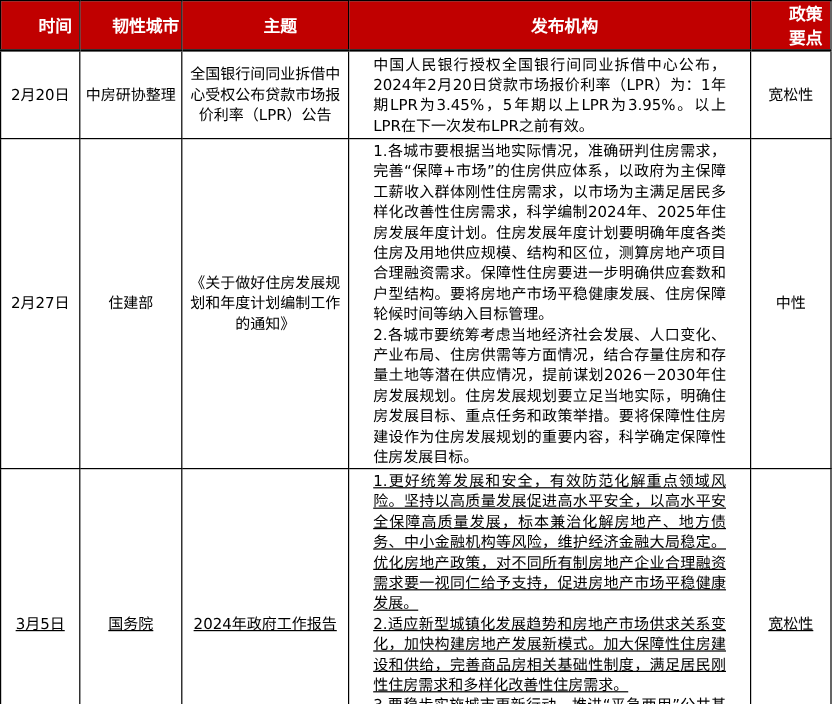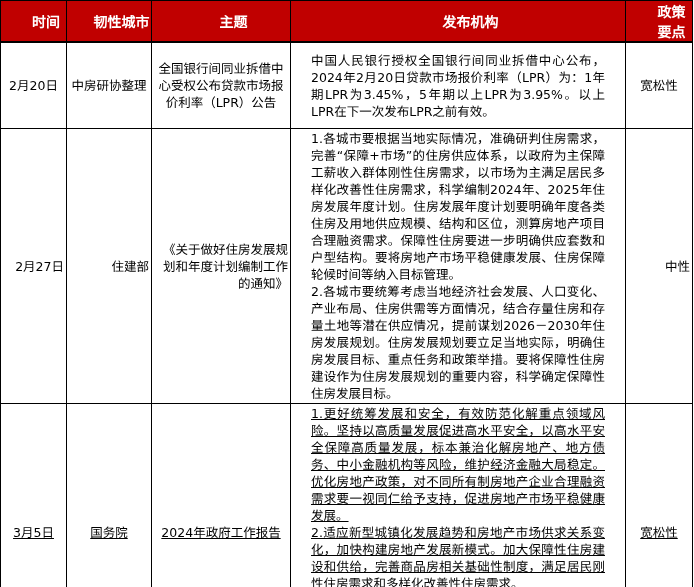--- a/index.html
+++ b/index.html
@@ -28,29 +28,29 @@
     font-weight: bold;
     font-size: 14px;
     height: 27px;
     text-align: center;
     border-bottom: 2px solid #000000;
   }
   .policy-table td {
     font-size: 12.5px;
     line-height: 17px;
     text-align: center;
-    padding: 17px 2px;
+    padding: 4px 2px;
   }
   .policy-table td.points {
     text-align: justify;
     white-space: pre-wrap;
     padding: 1px 20px;
   }
   tr.row-1 td { height: 73px; }
-  tr.row-2 td { height: 235px; text-align: right; }
+  tr.row-2 td { height: 235px; }
   tr.row-3 td { height: 230px; text-decoration: underline; }
 
   .source-line {
     font-size: 12.5px;
     line-height: 21px;
     padding-left: 3px;
     color: #000000;
     text-align: left;
   }
 </style>

